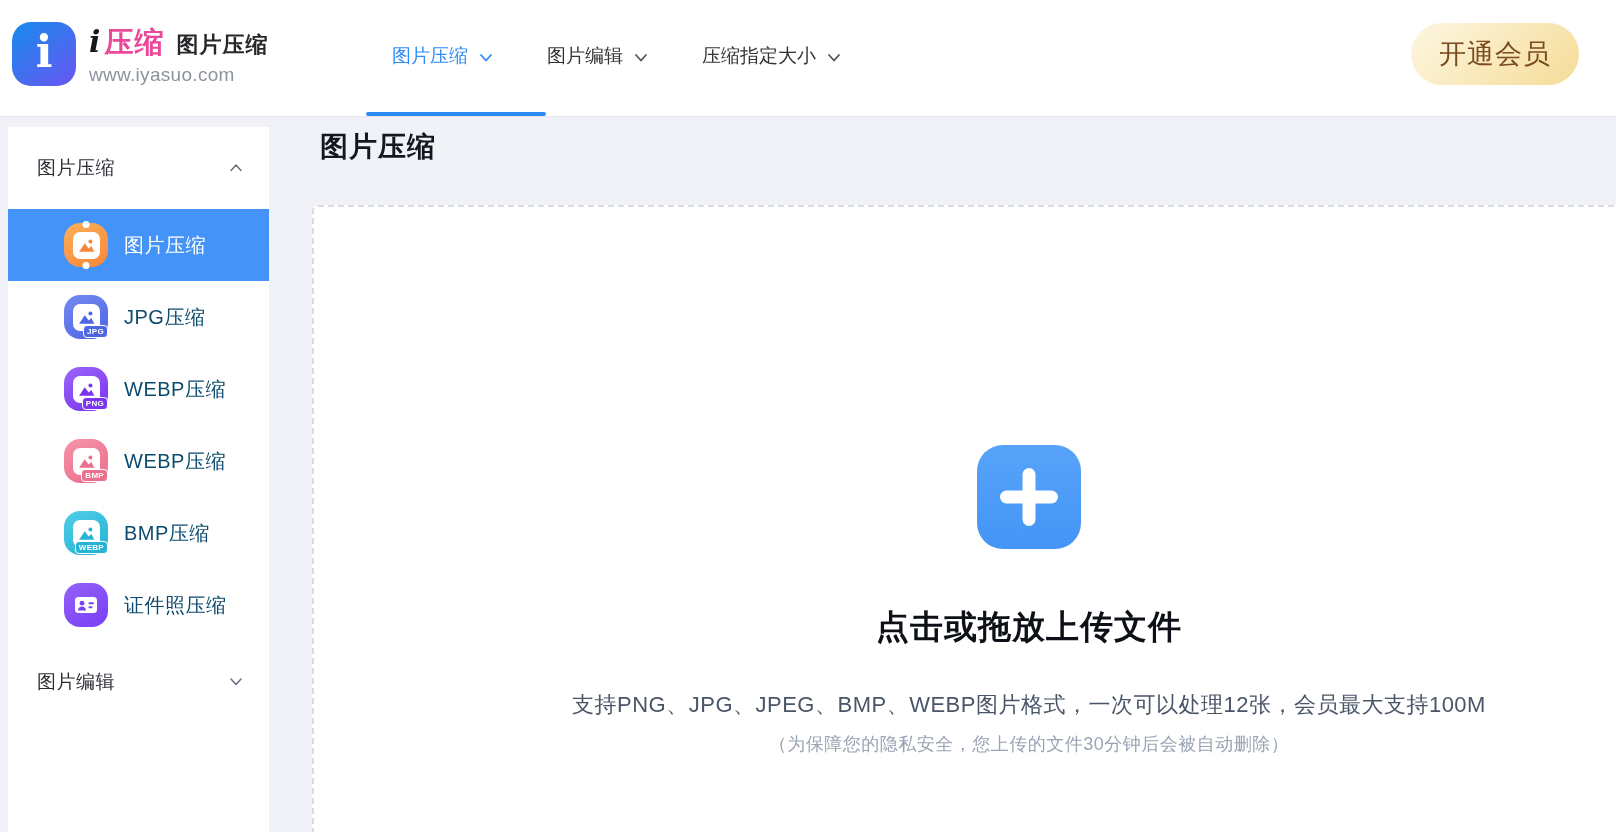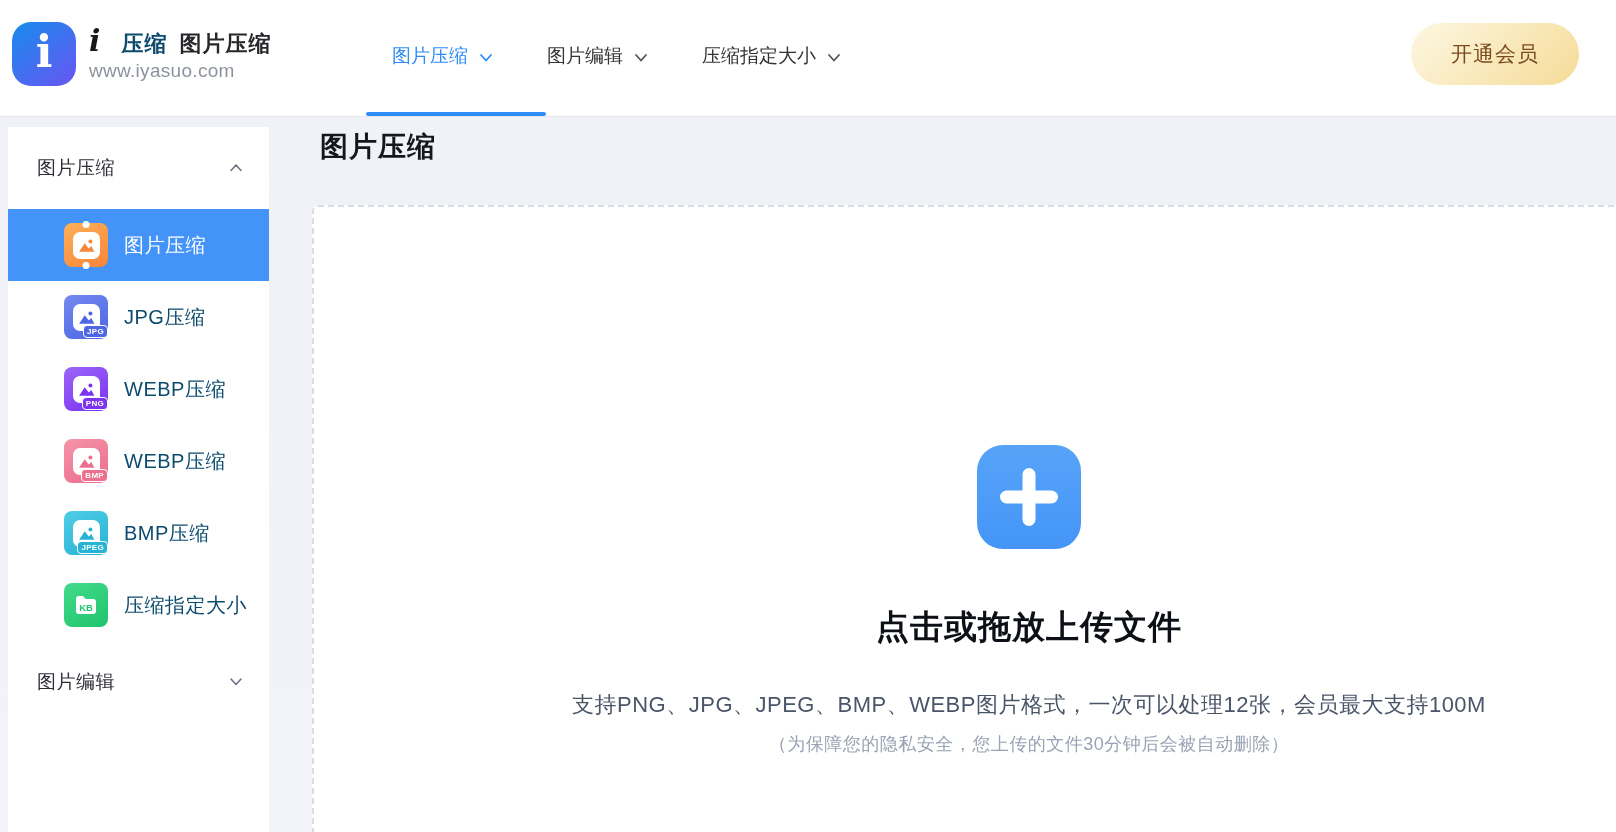--- a/index.html
+++ b/index.html
@@ -21,37 +21,37 @@
     background:linear-gradient(140deg,#1f86ec 10%,#6558f2 95%);
     display:flex; align-items:center; justify-content:center;
   }
   .logo-mark span {
     color:#fff; font-family:"DejaVu Serif","Liberation Serif",serif;
     font-weight:bold; font-size:44px; line-height:1; margin-top:-4px;
   }
   .logo-text { margin-left:13px; padding-top:1px; }
   .brand-row { display:flex; align-items:baseline; }
   .brand-i { font-family:"DejaVu Serif","Liberation Serif",serif; font-style:italic; font-weight:bold; font-size:30px; color:#17181c; }
-  .brand-cn { font-weight:bold; font-size:22px; color:#0c4a6e; margin-left:21px; letter-spacing:1px; }
+  .brand-cn { font-weight:bold; font-size:29px; color:#ec4899; margin-left:4px; letter-spacing:1px; }
   .brand-sub { font-weight:bold; font-size:22px; color:#26272b; margin-left:12px; letter-spacing:1px; }
   .site-url { font-size:19px; color:#8d939e; margin-top:1px; letter-spacing:.3px; }
 
   .nav { position:absolute; left:392px; top:0; height:112px; display:flex; align-items:center; gap:54px; }
   .nav-item { display:flex; align-items:center; gap:11px; font-size:19px; color:#333; cursor:pointer; }
   .nav-item .chev { margin-top:3px; }
   .chev { display:inline-block; }
   .chev svg { display:block; }
 
   .nav-underline { position:absolute; left:366px; bottom:0; width:180px; height:4px; border-radius:2px; }
 
   .vip-btn {
     position:absolute; right:37px; top:23px; width:168px; height:62px;
     border-radius:31px; border:none; cursor:pointer;
     background:linear-gradient(135deg,var(--from) 0%,var(--to) 100%);
-    font-size:21px; font-family:Liberation Mono, monospace; letter-spacing:1px;
+    font-size:27px; font-family:Liberation Mono, monospace; letter-spacing:1px;
   }
 
   
   .sidebar {
     position:absolute; left:8px; top:127px; width:261px; height:705px;
     background:#fff; z-index:4;
   }
   .side-section {
     height:82px; display:flex; align-items:center; justify-content:space-between;
     padding:0 26px 0 29px; cursor:pointer;
@@ -60,21 +60,21 @@
   .side-section .chev { color:#6b7280; }
 
   .side-item {
     height:72px; display:flex; align-items:center; padding-left:56px; cursor:pointer;
   }
   .side-item .label { font-size:20px; color:#0c4a6e; margin-left:16px; letter-spacing:.5px; }
   .side-item.active { color:#fff; }
   .side-item.active .label { color:#fff; }
 
   .side-icon {
-    width:44px; height:44px; border-radius:8px; flex:0 0 44px;
+    width:44px; height:44px; border-radius:16px; flex:0 0 44px;
     background:linear-gradient(150deg,var(--c1) 5%,var(--c2) 95%);
     position:relative; display:flex; align-items:center; justify-content:center;
   }
   .photo-inner {
     width:27px; height:27px; background:#fff; border-radius:7px;
     display:flex; align-items:center; justify-content:center; color:var(--c2);
   }
   .photo-inner svg { display:block; }
   .notch { position:absolute; left:50%; width:7px; height:7px; border-radius:50%; background:#fff; transform:translateX(-50%); }
   .notch.top { top:-2px; } .notch.bottom { bottom:-2px; }
@@ -226,35 +226,38 @@
   </div>
 
   <div class="side-item">
     <div class="side-icon" style="--c1: #4ECBE6; --c2: #27B4D4;">
       <div class="photo-inner">
         <svg class="glyph-svg" width="21" height="21" viewBox="0 0 24 24">
           <circle cx="16.5" cy="7.5" r="2.3" fill="currentColor"></circle>
           <path d="M3.5 19 L10 9.5 L14.5 15.5 L17.5 12.5 L21 19 Z" fill="currentColor"></path>
         </svg>
       </div>
-      <span class="fmt-badge">JPEG</span>
+      <span class="fmt-badge">WEBP</span>
     </div>
     <span class="label">BMP压缩</span>
   </div>
 
-
-  <div class="side-item">
-    <div class="side-icon" style="--c1: #41D98A; --c2: #21C56F;">
+  <div class="side-item">
+    <div class="side-icon" style="--c1: #9260F8; --c2: #7A41F6;">
       <svg class="glyph-svg" width="30" height="30" viewBox="0 0 30 30">
-        <path d="M5 8.5 C5 7.1 6.1 6 7.5 6 H12 L14.6 9 H22.5 C23.9 9 25 10.1 25 11.5 V21.5 C25 22.9 23.9 24 22.5 24 H7.5 C6.1 24 5 22.9 5 21.5 Z" fill="#ffffff"></path>
-        <text x="15" y="20.5" text-anchor="middle" font-size="9.5" font-weight="bold" fill="var(--c2)" font-family="Liberation Sans, sans-serif">KB</text>
+        <rect x="4" y="7" width="22" height="16" rx="3.5" fill="#ffffff"></rect>
+        <circle cx="11" cy="13.2" r="2.4" fill="var(--c2)"></circle>
+        <path d="M6.8 20.5 C7.3 17.8 9 16.6 11 16.6 C13 16.6 14.7 17.8 15.2 20.5 Z" fill="var(--c2)"></path>
+        <rect x="17.5" y="12.2" width="5.5" height="2.1" rx="1" fill="var(--c2)"></rect>
+        <rect x="17.5" y="16.2" width="4" height="2.1" rx="1" fill="var(--c2)"></rect>
       </svg>
     </div>
-    <span class="label">压缩指定大小</span>
-  </div>
+    <span class="label">证件照压缩</span>
+  </div>
+
 
   <div class="side-section">
     <span class="label">图片编辑</span>
     <span class="chev">
       <svg width="14" height="10" viewBox="0 0 14 10">
           <polyline points="2,2 7,7.5 12,2" fill="none" stroke="currentColor" stroke-width="1.6" stroke-linecap="round" stroke-linejoin="round"></polyline>
         </svg>
     </span>
   </div>
 </div>

